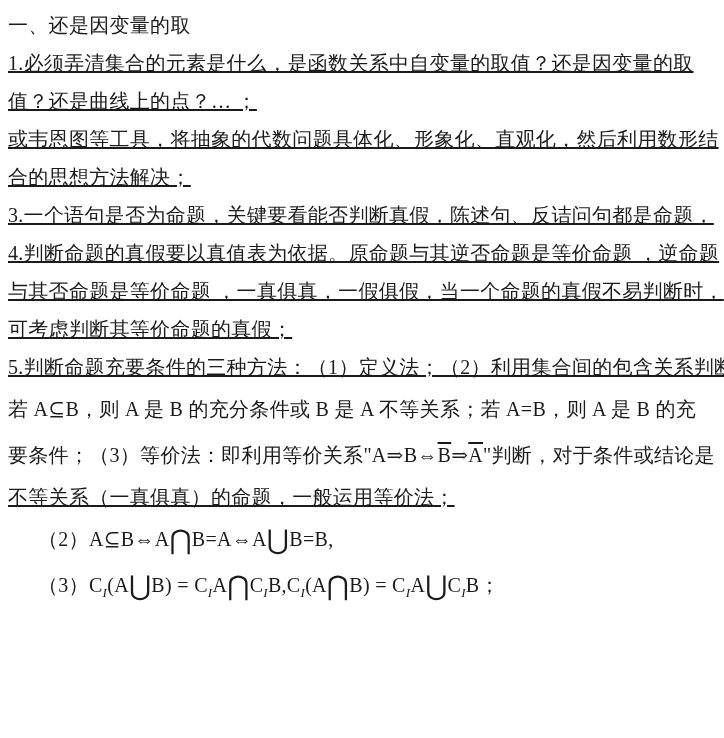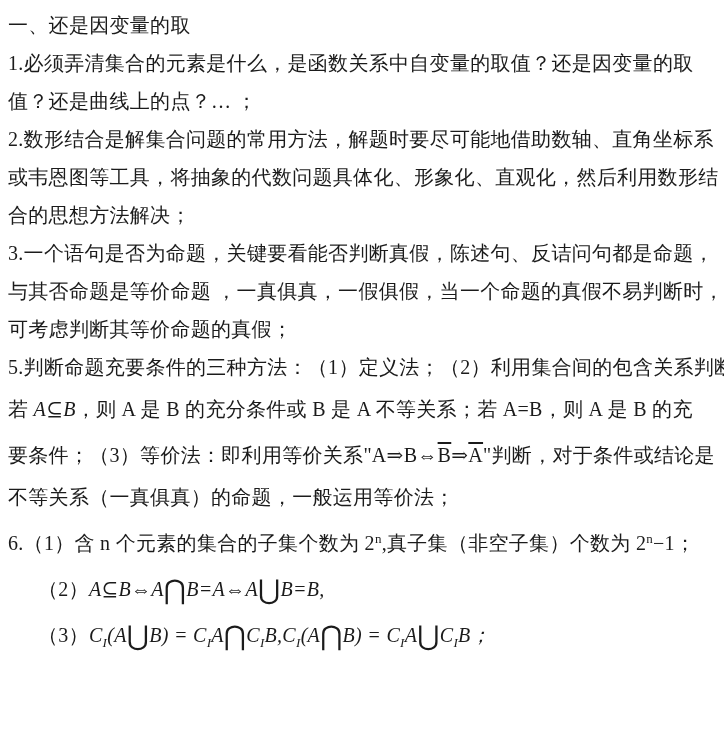--- a/index.html
+++ b/index.html
@@ -17,25 +17,25 @@
   .doc {
     padding: 6px 6px 0 8px;
   }
   .line {
     font-size: 20px;
     line-height: 38px;
     letter-spacing: 0.3px;
     white-space: nowrap;
   }
   .line.heading { line-height: 38px; }
-  .line.body    { line-height: 38px; }
+  .line.body    { line-height: 38px; text-decoration: underline; }
   .line.math    { line-height: 46px; }
   .line.formula { line-height: 46px; padding-left: 30px; }
   .seg-p  { font-style: normal; }
-  .seg-m  { font-style: italic; }
+  .seg-m  { }
   .seg-ov { font-style: normal; text-decoration: overline; }
   .seg-sup {
     font-size: 13px;
     vertical-align: 7px;
     font-style: normal;
   }
   .seg-sub {
     font-size: 13px;
     vertical-align: -5px;
     font-style: italic;
@@ -48,27 +48,26 @@
   }
 </style>
 </head>
 <body>
 
 <div class="doc">
   <div>
       <div class="line heading"><span class="seg-p">一、还是因变量的取</span></div>
       <div class="line body"><span class="seg-p">1.必须弄清集合的元素是什么，是函数关系中自变量的取值？还是因变量的取</span></div>
       <div class="line body"><span class="seg-p">值？还是曲线上的点？… ；</span></div>
-      <div class="line body"><span class="seg-p">2.数形结合是解集合问题的常用方法，解题时要尽可能地借助数轴、直角坐标系</span></div>
       <div class="line body"><span class="seg-p">或韦恩图等工具，将抽象的代数问题具体化、形象化、直观化，然后利用数形结</span></div>
       <div class="line body"><span class="seg-p">合的思想方法解决；</span></div>
       <div class="line body"><span class="seg-p">3.一个语句是否为命题，关键要看能否判断真假，陈述句、反诘问句都是命题，</span></div>
+      <div class="line body"><span class="seg-p">4.判断命题的真假要以真值表为依据。原命题与其逆否命题是等价命题 ，逆命题</span></div>
       <div class="line body"><span class="seg-p">与其否命题是等价命题 ，一真俱真，一假俱假，当一个命题的真假不易判断时，</span></div>
       <div class="line body"><span class="seg-p">可考虑判断其等价命题的真假；</span></div>
       <div class="line body"><span class="seg-p">5.判断命题充要条件的三种方法：（1）定义法；（2）利用集合间的包含关系判断，</span></div>
       <div class="line math"><span class="seg-p">若 </span><span class="seg-m">A⊆B</span><span class="seg-p">，则 A 是 B 的充分条件或 B 是 A 不等关系；若 A=B，则 A 是 B 的充</span></div>
       <div class="line math"><span class="seg-p">要条件；（3）等价法：即利用等价关系"A⇒B⇔</span><span class="seg-ov">B</span><span class="seg-p">⇒</span><span class="seg-ov">A</span><span class="seg-p">"判断，对于条件或结论是</span></div>
       <div class="line body"><span class="seg-p">不等关系（一真俱真）的命题，一般运用等价法；</span></div>
-      <div class="line math"><span class="seg-p">6.（1）含 n 个元素的集合的子集个数为 2</span><span class="seg-sup">n</span><span class="seg-p">,真子集（非空子集）个数为 2</span><span class="seg-sup">n</span><span class="seg-p">−1；</span></div>
       <div class="line formula"><span class="seg-p">（2）</span><span class="seg-m">A⊆B⇔A</span><span class="seg-big">⋂</span><span class="seg-m">B=A⇔A</span><span class="seg-big">⋃</span><span class="seg-m">B=B,</span></div>
       <div class="line formula"><span class="seg-p">（3）</span><span class="seg-m">C</span><span class="seg-sub">I</span><span class="seg-m">(A</span><span class="seg-big">⋃</span><span class="seg-m">B) = C</span><span class="seg-sub">I</span><span class="seg-m">A</span><span class="seg-big">⋂</span><span class="seg-m">C</span><span class="seg-sub">I</span><span class="seg-m">B,C</span><span class="seg-sub">I</span><span class="seg-m">(A</span><span class="seg-big">⋂</span><span class="seg-m">B) = C</span><span class="seg-sub">I</span><span class="seg-m">A</span><span class="seg-big">⋃</span><span class="seg-m">C</span><span class="seg-sub">I</span><span class="seg-m">B；</span></div>
     </div>
 </div>
 
 </body></html>

